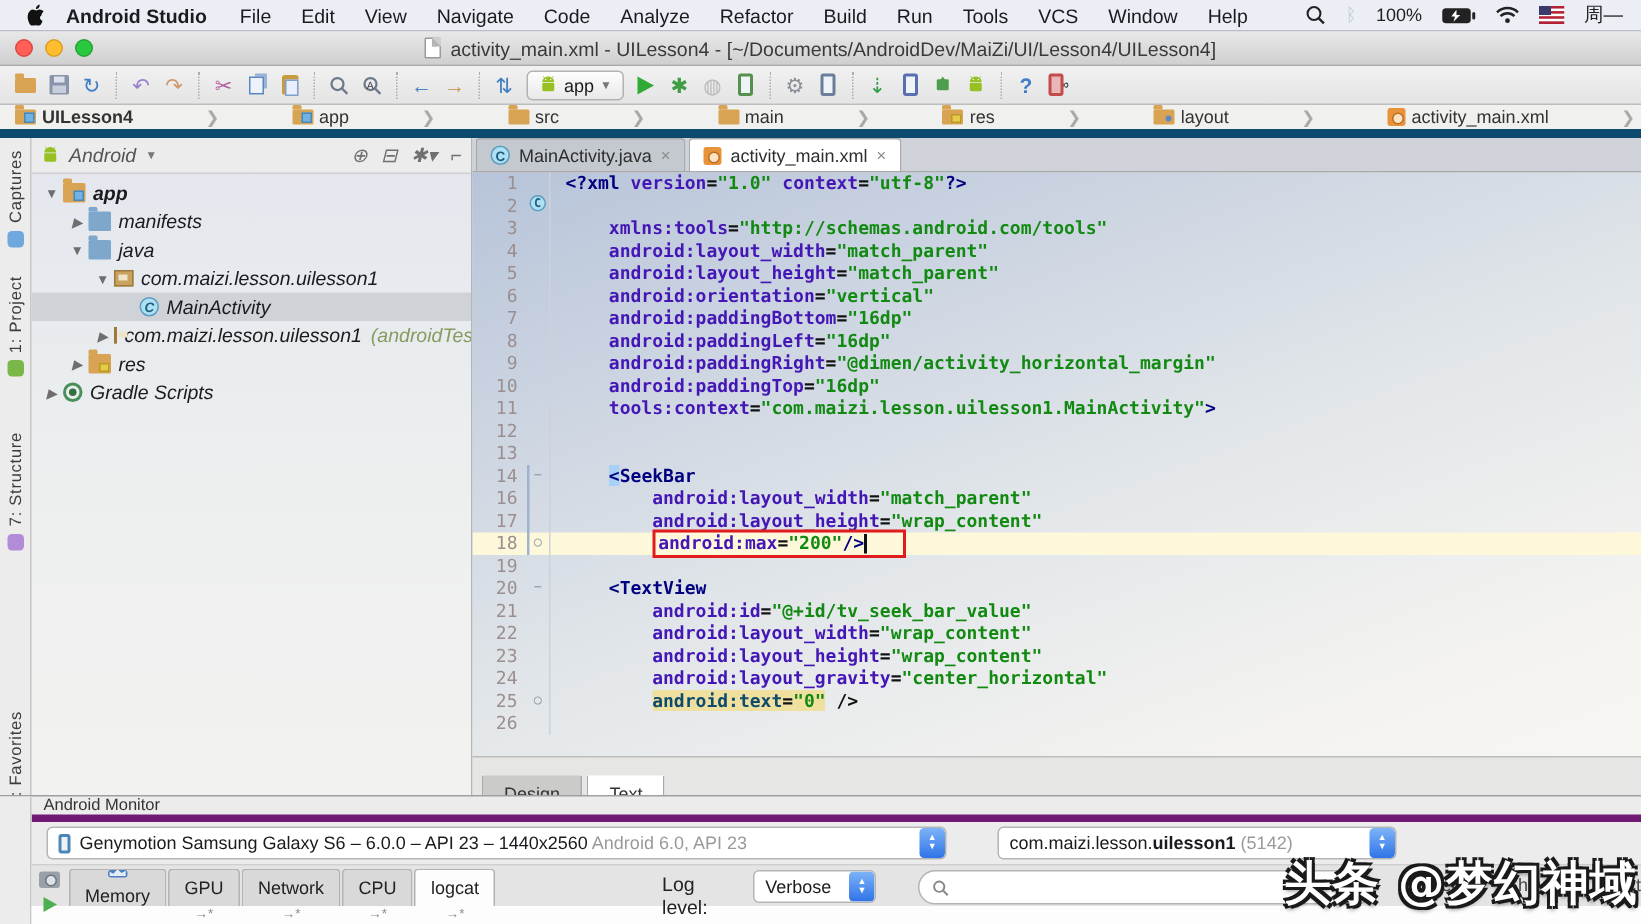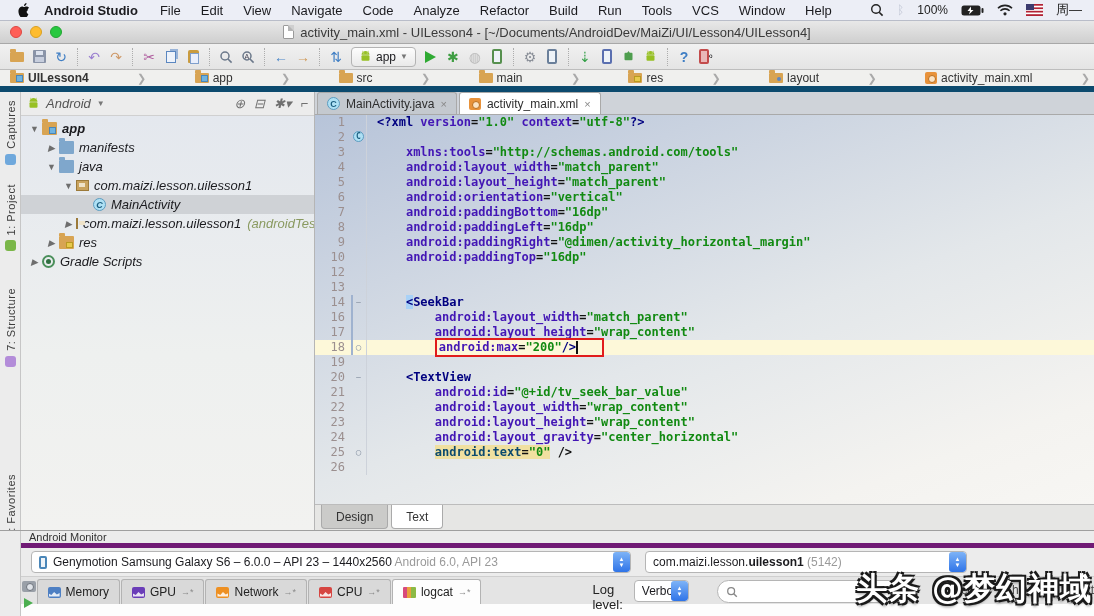--- a/index.html
+++ b/index.html
@@ -95,41 +95,41 @@
   .fold{width:16px;flex:none;color:#8d98a8;font-size:9px;text-align:center;line-height:15px;border-right:1px solid #cdd2da;margin-right:10px;}
   .cline.mk .fold{box-shadow:inset 3px 0 0 -1px #9fb2cf;}
   .gico{display:inline-flex;width:11px;height:11px;border-radius:50%;background:#aee0f4;border:1px solid #5c9cc0;color:#1b5e80;font-size:8px;font-weight:bold;align-items:center;justify-content:center;vertical-align:1px;}
   .lc{white-space:pre;font-weight:bold;}
   .t{color:#000080;} .a{color:#4316b5;} .s{color:#128a12;} .p{color:#111;}
   .tx{color:#000080;background:#a8d1f7;}
   .ah{color:#0c4a6e;background:#f0e0a0;} .ph{color:#111;background:#f0e0a0;} .sh{color:#128a12;background:#f0e0a0;}
   .redbox{display:inline-block;border:2px solid #e11c1c;padding:0 26px 0 2px;margin:-2px 0;position:relative;}
   .caret-i{position:absolute;right:24px;top:1px;width:2px;height:13px;background:#111;}
   .dtabs{height:26px;background:#e6e6e4;border-top:1px solid #bcbcbc;display:flex;align-items:flex-start;padding-left:6px;}
-  .dtab{height:24px;padding:0 14px;display:flex;align-items:center;font-size:12px;border:1px solid #aaa;border-top:none;border-radius:0 0 4px 4px;background:#cbcbc9;color:#333;margin-right:3px;}
+  .dtab{height:24px;padding:0 14px;display:flex;align-items:center;font-size:12px;border:1px solid #aaa;border-top:none;border-radius:0 0 4px 4px;background:#cbcbc9;color:#333;margin-right:3px;margin-top:12px;}
   .dtab.active{background:#fff;}
 
   
   .monitor{height:86px;border-top:1px solid #9f9f9f;background:#ececec;position:relative;padding-left:21px;}
   .mon-stripe{position:absolute;left:0;top:0;bottom:0;width:21px;border-right:1px solid #c6c6c6;background:#ececec;}
   .mon-head{height:17px;display:flex;align-items:center;font-size:11px;color:#333;padding-left:8px;border-bottom:5px solid #701a75;}
   .mon-row{height:28px;display:flex;align-items:center;gap:14px;padding-left:10px;}
   .select{height:22px;background:#fff;border:1px solid #b5b5b5;border-radius:4px;display:flex;align-items:center;padding:0 0 0 7px;font-size:12px;overflow:hidden;}
   .select .stx{white-space:nowrap;overflow:hidden;}
   .gray{color:#9a9a9a;}
   .stepper{width:17px;height:20px;margin-left:auto;background:linear-gradient(#7db3f7,#2f74e8);border-radius:3px;color:#fff;display:flex;flex-direction:column;align-items:center;justify-content:center;font-size:6px;line-height:6px;flex:none;}
   .dev-sel{width:600px;}
-  .proc-sel{width:322px;}
+  .proc-sel{width:266px;margin-left:20px;}
   .logbar{height:41px;background:linear-gradient(#e4e4e4 0 27px,#fdfdfd 27px 100%);display:flex;align-items:flex-start;border-top:1px solid #cfcfcf;position:relative;}
   .side-ics{width:26px;display:flex;flex-direction:column;align-items:center;gap:6px;padding-top:4px;}
   .cam{width:14px;height:11px;background:#9aa0a8;border-radius:2px;position:relative;}
   .cam:after{content:"";position:absolute;left:4px;top:2px;width:6px;height:6px;border-radius:50%;background:#dfe3e8;border:1px solid #6d737c;}
   .grn-play{width:0;height:0;border-left:9px solid #4caf50;border-top:5px solid transparent;border-bottom:5px solid transparent;}
   .mtabs{display:flex;align-items:flex-end;height:27px;padding-top:2px;}
-  .mtab{height:25px;display:flex;align-items:center;gap:5px;padding:0 10px;font-size:12px;background:#d9d9d9;border:1px solid #b3b3b3;border-bottom:none;border-radius:3px 3px 0 0;margin-right:1px;color:#222;}
+  .mtab{height:25px;display:flex;align-items:center;gap:5px;padding:0 10px;font-size:12px;background:#d9d9d9;border:1px solid #b3b3b3;border-bottom:none;border-radius:3px 3px 0 0;margin-right:1px;color:#222;flex-direction:column;}
   .mtab.active{background:#fdfdfd;}
   .mtab .chart{width:13px;height:11px;border-radius:2px;position:relative;overflow:hidden;}
   .mtab .chart:after{content:"";position:absolute;left:1px;right:1px;bottom:1px;height:5px;background:rgba(255,255,255,.85);clip-path:polygon(0 100%,0 40%,25% 70%,50% 10%,75% 60%,100% 30%,100% 100%);}
   .mtab .marr{font-size:9px;color:#8a8a8a;}
   .logcat-ic{width:13px;height:11px;background:linear-gradient(90deg,#d84a7c 0 32%,#e8a13c 32% 60%,#8cba45 60% 100%);border-radius:1px;}
   .loglabel{font-size:13px;color:#222;margin:0 8px 0 110px;align-self:center;padding-top:0px;}
   .verbose{width:86px;height:22px;margin-top:3px;}
   .searchbox{width:320px;height:23px;margin:3px 0 0 28px;background:#fff;border:1px solid #b5b5b5;border-radius:12px;display:flex;align-items:center;padding:0 8px;gap:5px;}
   .regex-wrap{display:flex;align-items:center;gap:5px;margin:6px 0 0 18px;font-size:12px;color:#444;white-space:nowrap;}
   .chk{width:13px;height:13px;border-radius:3px;background:linear-gradient(#74aef5,#2f74e8);color:#fff;font-size:10px;line-height:13px;text-align:center;}
@@ -456,20 +456,25 @@
             <span class="ln">9</span>
             <span class="fold"></span>
             <span class="lc"><span class="p">    </span><span class="a">android:paddingRight</span><span class="p">=</span><span class="s">"@dimen/activity_horizontal_margin"</span></span>
           </div>
           <div class="cline">
             <span class="ln">10</span>
             <span class="fold"></span>
             <span class="lc"><span class="p">    </span><span class="a">android:paddingTop</span><span class="p">=</span><span class="s">"16dp"</span></span>
           </div>
           <div class="cline">
+            <span class="ln">11</span>
+            <span class="fold"></span>
+            <span class="lc"><span class="p">    </span><span class="a">tools:context</span><span class="p">=</span><span class="s">"com.maizi.lesson.uilesson1.MainActivity"</span><span class="t">&gt;</span></span>
+          </div>
+          <div class="cline">
             <span class="ln">12</span>
             <span class="fold"></span>
             <span class="lc"></span>
           </div>
           <div class="cline">
             <span class="ln">13</span>
             <span class="fold"></span>
             <span class="lc"></span>
           </div>
           <div class="cline mk">

